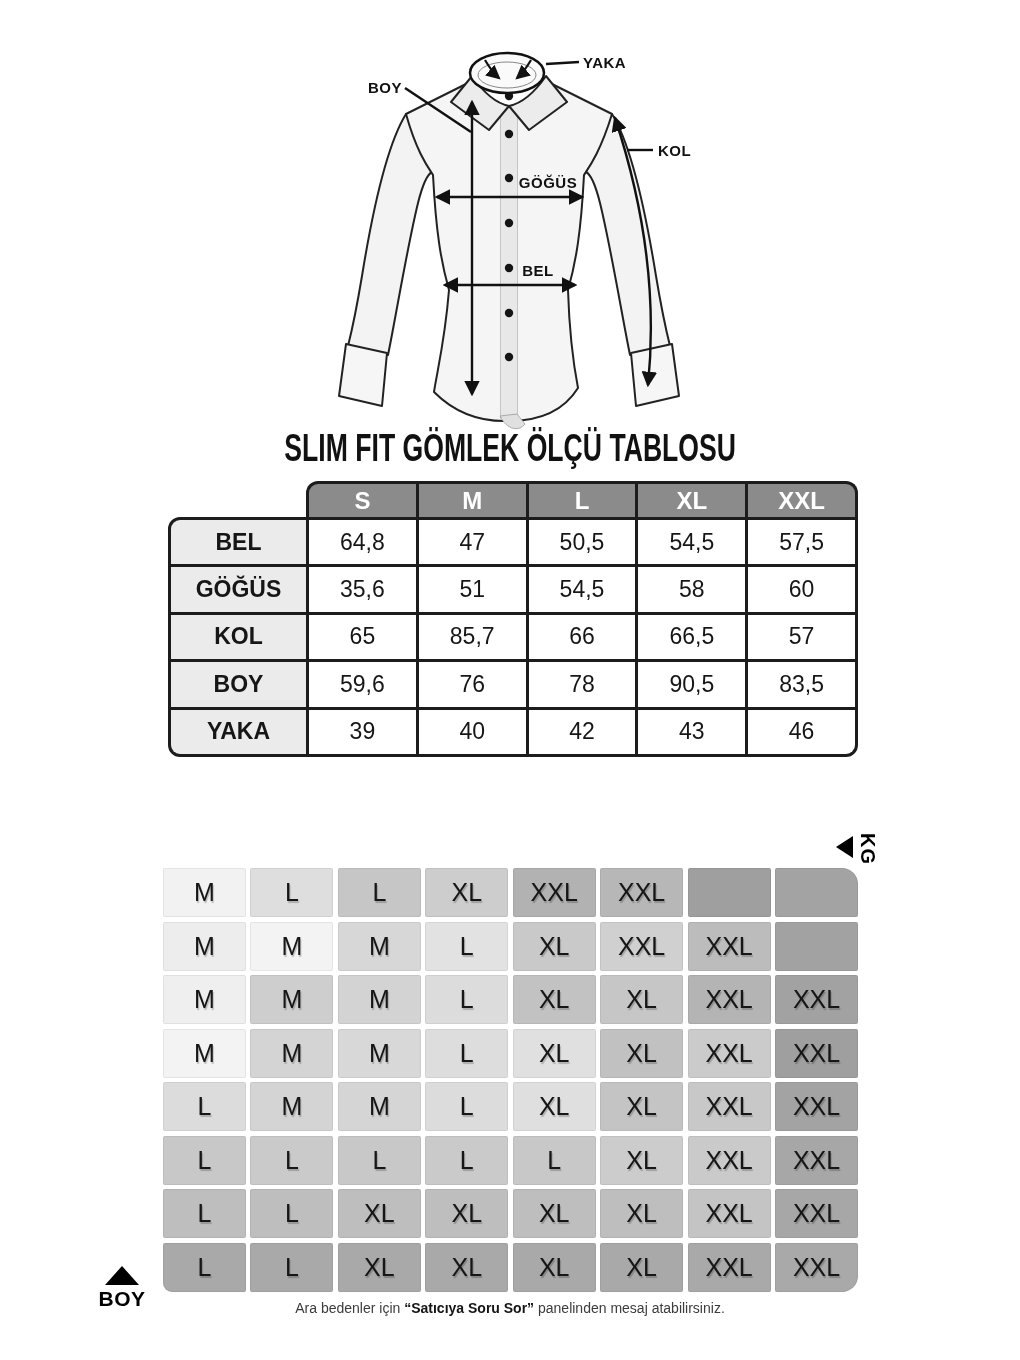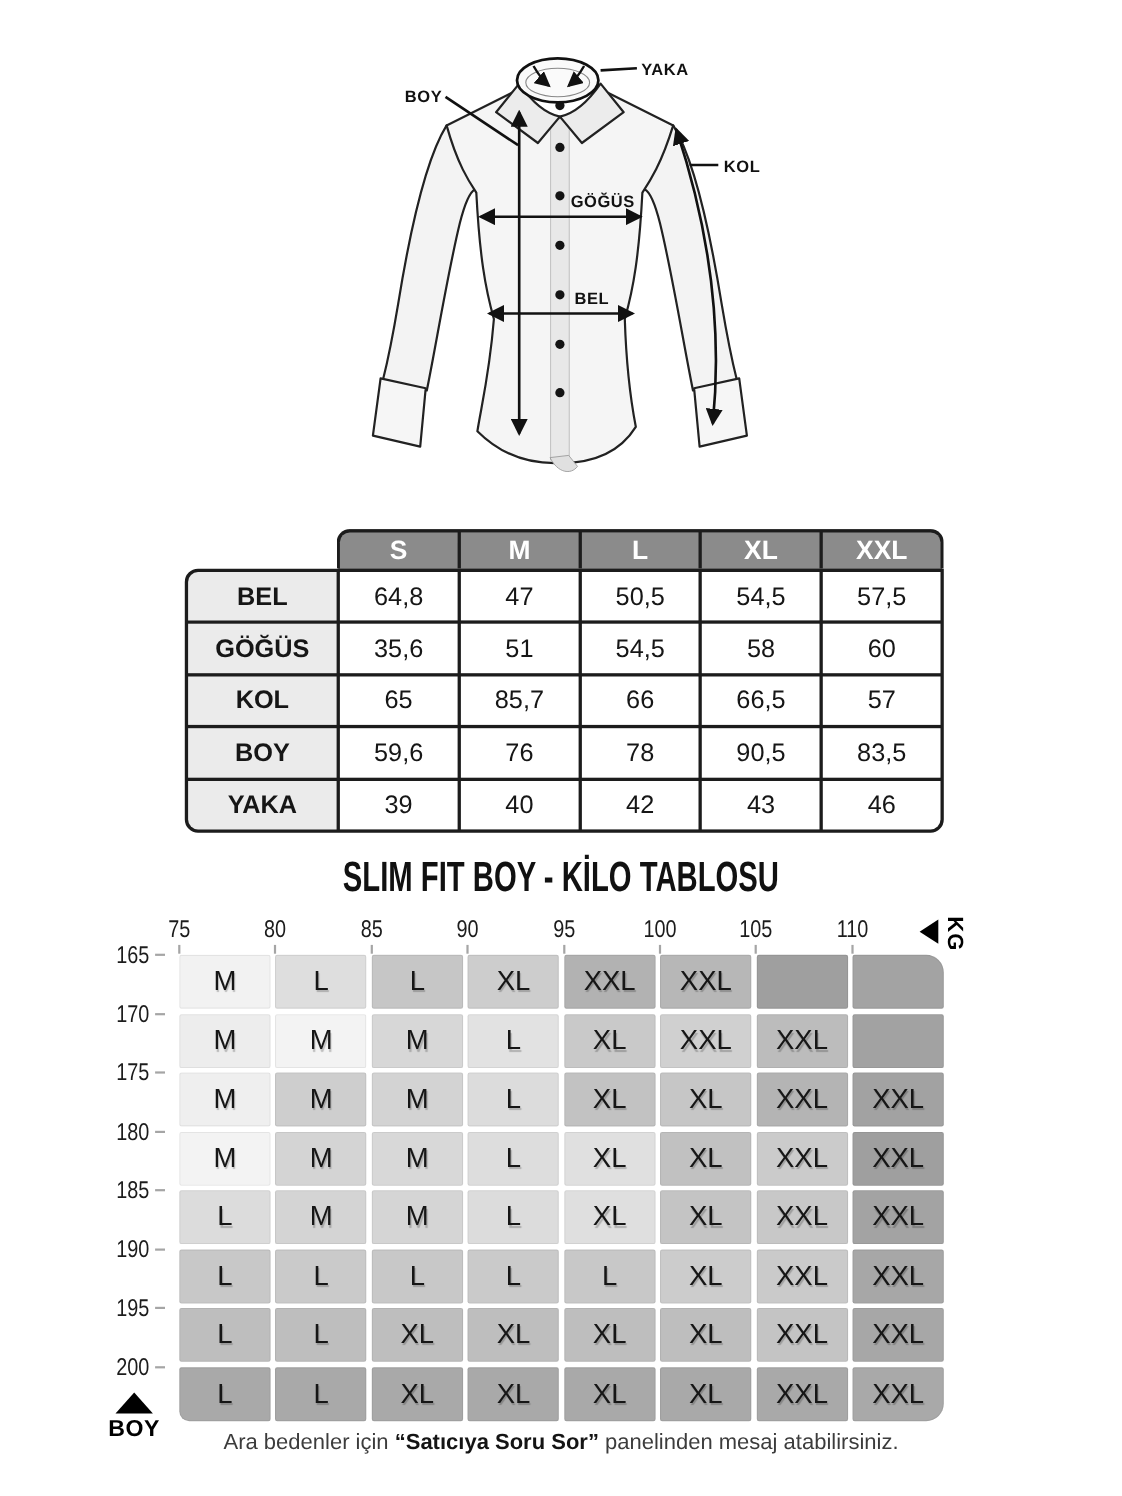--- a/index.html
+++ b/index.html
@@ -72,21 +72,21 @@
   }
   .rtr { border-top-right-radius:16px; }
   .rbr { border-bottom-right-radius:16px; }
   .rbl { border-bottom-left-radius:9px; }
 
   #boy-arrow-block { position:absolute; left:96px; top:1266px; width:52px; text-align:center; }
   .tri-up { width:0; height:0; border-left:17px solid transparent; border-right:17px solid transparent; border-bottom:19px solid #000; margin:0 auto; }
   .boy-word { font-weight:bold; font-size:21px; letter-spacing:0.5px; color:#000; margin-top:2px; }
 
   
-  #footer { position:absolute; left:0; right:0; top:1300px; text-align:center; font-size:20px; color:#3c3c3c; }
+  #footer { position:absolute; left:0; right:0; top:1300px; text-align:center; font-size:14px; color:#3c3c3c; }
   #footer b { color:#141414; }
 
   
   #shirt { position:absolute; left:285px; top:22px; width:450px; height:420px; }
   #shirt text { font-weight:bold; font-size:15px; fill:#111; letter-spacing:0.5px; }
 </style>
 </head>
 <body>
 
 <div class="page">
@@ -136,20 +136,23 @@
     <text x="253" y="254" text-anchor="middle">BEL</text>
 
     <path d="M330,96 Q376,235 363,363" fill="none" stroke="#111" stroke-width="2.4" marker-start="url(#ah)" marker-end="url(#ah)"></path>
     <line x1="342" y1="128" x2="368" y2="128" stroke="#111" stroke-width="2.4"></line>
     <text x="373" y="134" text-anchor="start">KOL</text>
 
     <line x1="261" y1="42" x2="294" y2="40" stroke="#111" stroke-width="2.4"></line>
     <text x="298" y="46" text-anchor="start">YAKA</text>
   </svg>
 
+  <div id="title1" class="section-title">
+    <span class="cond">SLIM FIT GÖMLEK ÖLÇÜ TABLOSU</span>
+  </div>
   <div id="st-header">
       <div class="st-h">S</div>
       <div class="st-h">M</div>
       <div class="st-h">L</div>
       <div class="st-h">XL</div>
       <div class="st-h">XXL</div>
     </div>
   <div id="st-body">
       <div class="st-cell st-label st-tl">BEL</div>
       <div class="st-cell st-val">64,8</div>
@@ -176,65 +179,26 @@
       <div class="st-cell st-val">90,5</div>
       <div class="st-cell st-val">83,5</div>
       <div class="st-cell st-label st-bl">YAKA</div>
       <div class="st-cell st-val">39</div>
       <div class="st-cell st-val">40</div>
       <div class="st-cell st-val">42</div>
       <div class="st-cell st-val">43</div>
       <div class="st-cell st-val st-br">46</div>
     </div>
 
-  <div id="title2" class="section-title">
-    <span class="cond">SLIM FIT BOY - KİLO TABLOSU</span>
-  </div>
-
-  <div id="kg-axis">
-      <span class="kg-num" style="left: 0px;">75</span>
-      <span class="kg-tick" style="left: 0px;"></span>
-      <span class="kg-num" style="left: 87.4px;">80</span>
-      <span class="kg-tick" style="left: 87.4px;"></span>
-      <span class="kg-num" style="left: 174.8px;">85</span>
-      <span class="kg-tick" style="left: 174.8px;"></span>
-      <span class="kg-num" style="left: 262.2px;">90</span>
-      <span class="kg-tick" style="left: 262.2px;"></span>
-      <span class="kg-num" style="left: 349.6px;">95</span>
-      <span class="kg-tick" style="left: 349.6px;"></span>
-      <span class="kg-num" style="left: 437px;">100</span>
-      <span class="kg-tick" style="left: 437px;"></span>
-      <span class="kg-num" style="left: 524.4px;">105</span>
-      <span class="kg-tick" style="left: 524.4px;"></span>
-      <span class="kg-num" style="left: 611.8px;">110</span>
-      <span class="kg-tick" style="left: 611.8px;"></span>
-    </div>
+
   <div id="kg-arrow">
     <span class="tri-left"></span>
     <span class="kg-word">KG</span>
   </div>
 
-  <div id="boy-axis">
-      <span class="boy-num" style="top: 0px;">165</span>
-      <span class="boy-tick" style="top: 0px;"></span>
-      <span class="boy-num" style="top: 53.5px;">170</span>
-      <span class="boy-tick" style="top: 53.5px;"></span>
-      <span class="boy-num" style="top: 107px;">175</span>
-      <span class="boy-tick" style="top: 107px;"></span>
-      <span class="boy-num" style="top: 160.5px;">180</span>
-      <span class="boy-tick" style="top: 160.5px;"></span>
-      <span class="boy-num" style="top: 214px;">185</span>
-      <span class="boy-tick" style="top: 214px;"></span>
-      <span class="boy-num" style="top: 267.5px;">190</span>
-      <span class="boy-tick" style="top: 267.5px;"></span>
-      <span class="boy-num" style="top: 321px;">195</span>
-      <span class="boy-tick" style="top: 321px;"></span>
-      <span class="boy-num" style="top: 374.5px;">200</span>
-      <span class="boy-tick" style="top: 374.5px;"></span>
-    </div>
   <div id="matrix">
       <div class="m-cell" style="background: rgb(242, 242, 242);">M</div>
       <div class="m-cell" style="background: rgb(222, 222, 222);">L</div>
       <div class="m-cell" style="background: rgb(198, 198, 198);">L</div>
       <div class="m-cell" style="background: rgb(205, 205, 205);">XL</div>
       <div class="m-cell" style="background: rgb(178, 178, 178);">XXL</div>
       <div class="m-cell" style="background: rgb(183, 183, 183);">XXL</div>
       <div class="m-cell" style="background: rgb(159, 159, 159);"></div>
       <div class="m-cell rtr" style="background: rgb(163, 163, 163);"></div>
       <div class="m-cell" style="background: rgb(237, 237, 237);">M</div>

